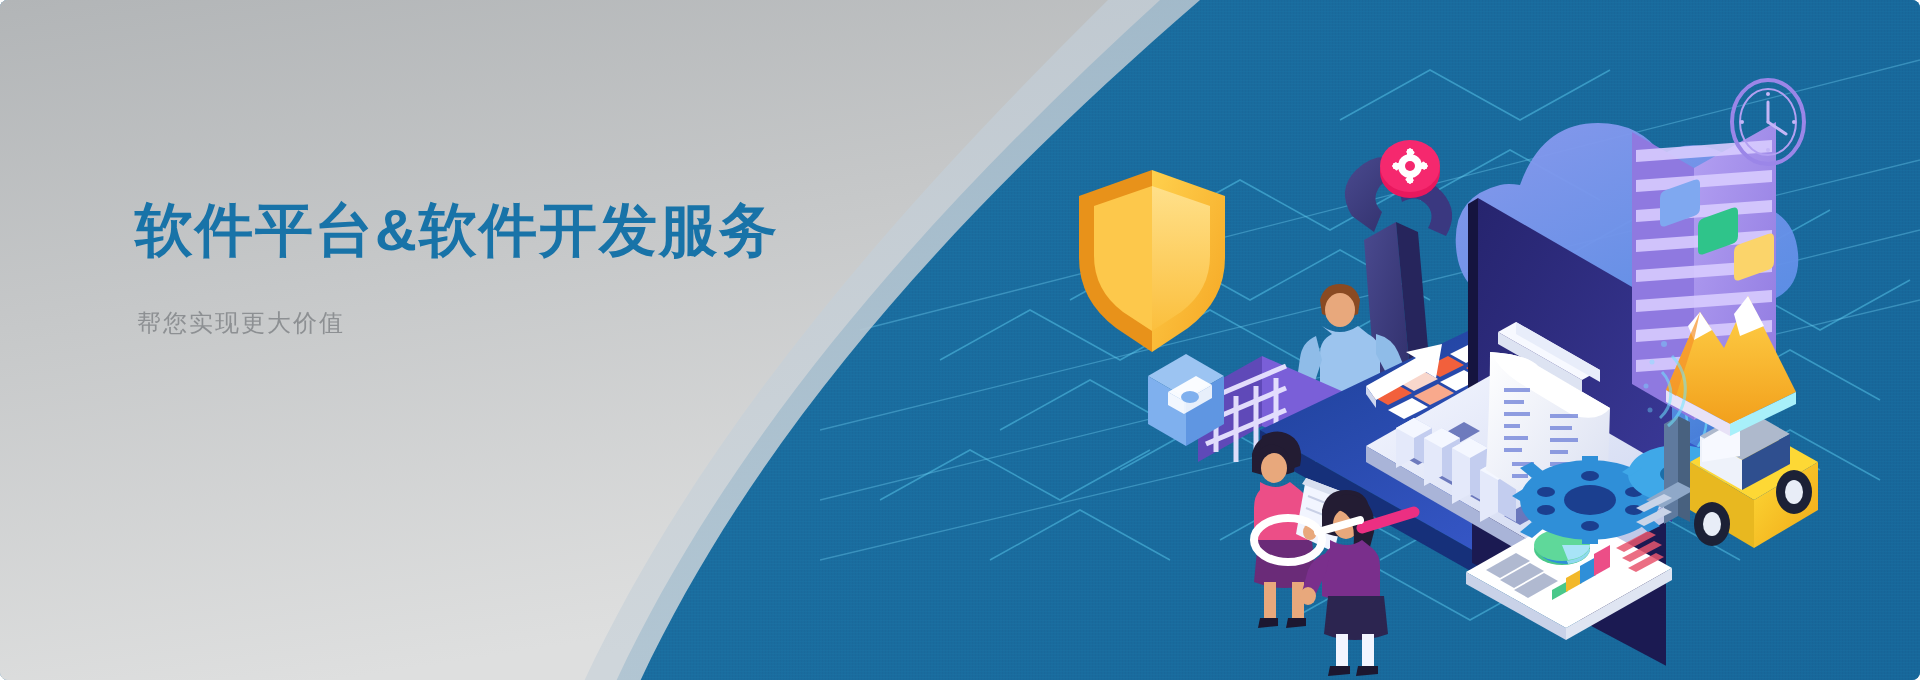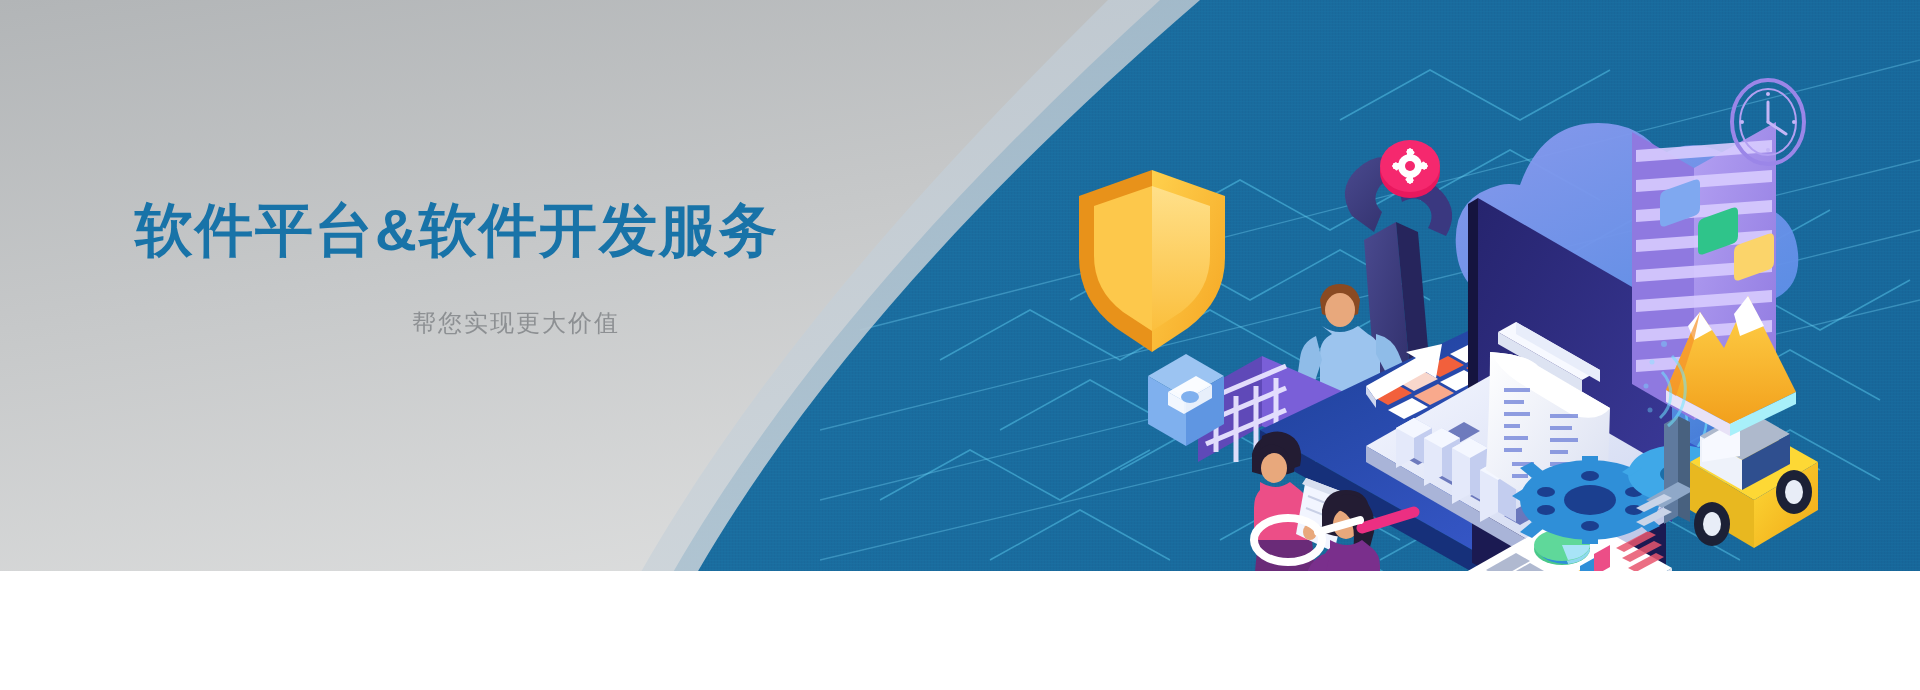--- a/index.html
+++ b/index.html
@@ -2,23 +2,24 @@
 <html><head>
 <meta charset="utf-8">
 <title>Banner</title>
 <style>
   html,body{margin:0;padding:0;background:#fff;}
   body{font-family:"Liberation Sans","DejaVu Sans",sans-serif;}
 
   #banner{
     position:relative;
     width:1920px;
-    height:571px;
+    height:680px;
     overflow:hidden;
     background:#1a6da0;
+    border-radius:8px;
   }
 
   
   .layer{position:absolute;top:0;left:0;width:1920px;height:690px;}
 
   
   .bg-blue{
     background:linear-gradient(118deg,#1b6ea4 0%,#1a6d9f 45%,#17679a 100%);
   }
 
@@ -51,21 +52,20 @@
     color:#1873a8;
     white-space:nowrap;
   }
   .subline{
     margin:44px 0 0 2px;
     font-size:24px;
     font-weight:400;
     letter-spacing:2px;
     color:#8d9093;
     white-space:nowrap;
-    text-align:center;
   }
 
   
   .art{position:absolute;left:0;top:0;width:1920px;height:690px;z-index:30;pointer-events:none;}
 </style>
 </head>
 <body>
 
 <div id="banner">
 

